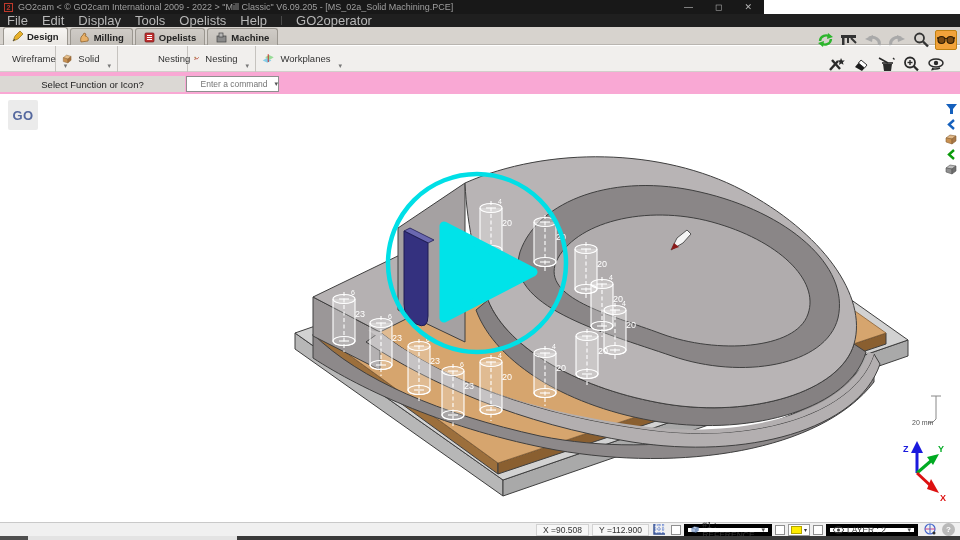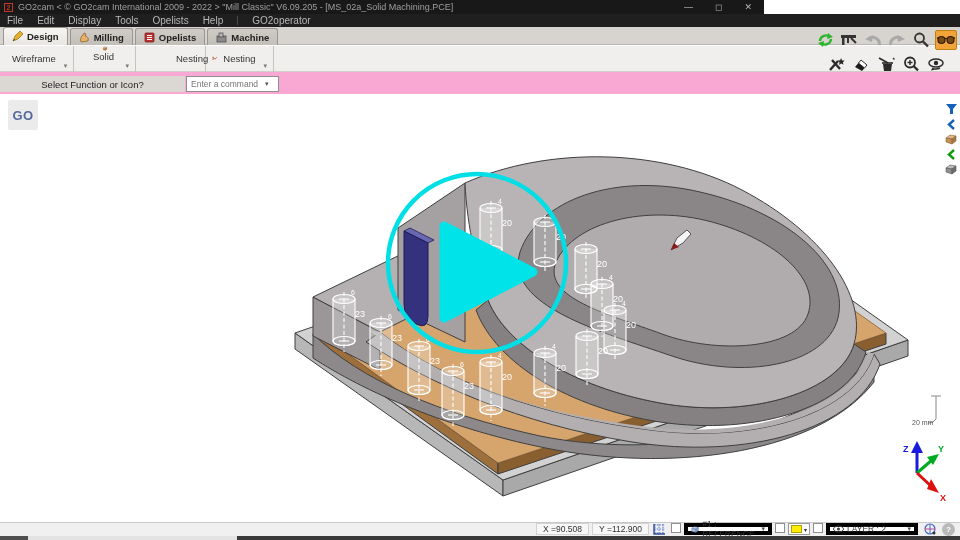--- a/index.html
+++ b/index.html
@@ -8,21 +8,21 @@
 
   
   .titlebar { position:absolute; top:0; left:0; width:764px; height:14px; background:#181818; display:flex; align-items:center; padding:0 4px; }
   .app-icon { width:9px; height:9px; border:1px solid #c0392b; margin-right:5px; display:flex; align-items:center; justify-content:center; color:#c0392b; font-size:7px; font-weight:bold; line-height:1; }
   .title-text { color:#9f9f9f; font-size:9px; white-space:nowrap; overflow:hidden; }
   .win-controls { margin-left:auto; display:flex; gap:22px; padding-right:8px; }
   .win-btn { color:#b5b5b5; font-size:9px; line-height:14px; cursor:default; }
 
   
   .menubar { position:absolute; top:14px; left:0; width:960px; height:13px; background:#1f1f1f; display:flex; align-items:center; gap:14px; padding-left:7px; }
-  .menu-item { color:#b8b8b8; font-size:10px; }
+  .menu-item { color:#b8b8b8; font-size:13px; }
   .menu-sep { width:1px; height:9px; background:#4a4a4a; }
 
   
   .tabrow { position:absolute; top:27px; left:0; width:960px; height:18px; background:#d7d3ce; border-bottom:1px solid #b9b5b0; }
   .tabs { display:flex; height:18px; padding-left:3px;align-items:flex-end; }
   .tab { display:flex; align-items:center; gap:4px; padding:0 8px; font-size:9.5px; font-weight:bold; color:#222; border:1px solid #9a968f; border-bottom:none; border-radius:3px 3px 0 0; background:linear-gradient(#cfcbc6,#c2beb8); margin-right:2px; height:17px; margin-top:13px; }
   .tab.active { background:linear-gradient(#f7f5f2,#e9e6e2); height:18px; margin-top:0; }
   .tab svg { flex:0 0 auto; }
 
   
@@ -33,32 +33,32 @@
 
   
   .tr-icons1 { position:absolute; top:30px; right:3px; display:flex; align-items:center; gap:4px; }
   .tr-icons2 { position:absolute; top:55px; right:14px; display:flex; align-items:center; gap:5px; }
   .icon-btn { width:20px; height:18px; display:flex; align-items:center; justify-content:center; }
   .icon-btn.sel { background:#f2a33a; border:1px solid #bf8012; border-radius:2px; width:22px; height:20px; }
 
   
   .cmdrow { position:absolute; top:72px; left:0; width:960px; height:22px; background:#f9a8d4; }
   .cmd-prompt { position:absolute; top:4px; left:0; width:185px; height:16px; background:#dbd8d4; color:#222; font-size:9.5px; display:flex; align-items:center; justify-content:center; }
-  .cmd-box { position:absolute; top:4px; left:186px; width:93px; height:16px; border:1px solid #8f8f8f; background:#fff; display:flex; align-items:center; }
+  .cmd-box { position:absolute; top:4px; left:186px; width:93px; height:16px; border:1px solid #8f8f8f; background:#fff; display:flex; align-items:center;justify-content:flex-end; }
   .cmd-box input { border:none; outline:none; width:78px; font-size:8.5px; color:#888; padding-left:4px; font-family:"Liberation Sans",sans-serif; background:transparent; }
   .cmd-box .chev { font-size:7px; color:#555; }
 
   
   .viewport { position:absolute; top:94px; left:0; width:960px; height:428px; background:#fff; }
   .go-logo { position:absolute; top:6px; left:8px; width:30px; height:30px; background:#ebebeb; border-radius:2px; display:flex; align-items:center; justify-content:center; font-size:13px; font-weight:bold; color:#55689e; letter-spacing:0.5px; }
   .right-tools { position:absolute; top:8px; right:1px; display:flex; flex-direction:column; gap:1px; align-items:center; }
   .rt-btn { width:16px; height:14px; display:flex; align-items:center; justify-content:center; }
 
   
-  .statusbar { position:absolute; top:522px; left:0; width:960px; height:14px; background:#f0f0f0; border-top:1px solid #c9c9c9; display:flex; justify-content:flex-end; gap:3px; padding-right:5px; font-size:8.5px; color:#333; }
+  .statusbar { position:absolute; top:522px; left:0; width:960px; height:14px; background:#f0f0f0; border-top:1px solid #c9c9c9; display:flex; align-items:center; justify-content:flex-end; gap:3px; padding-right:5px; font-size:8.5px; color:#333; }
   .coord { background:#f7f7f7; border:1px solid #d2d2d2; height:12px; line-height:11px; padding:0 6px; }
   .sb-btn { height:12px; display:flex; align-items:center; justify-content:center; border:1px solid transparent; }
   .sb-check { width:10px; height:10px; background:#fff; border:1px solid #8f8f8f; }
   .sb-select { height:12px; background:#fff; border:4px solid #000000; display:flex; align-items:center; gap:3px; padding:0 3px; }
   .sb-select .chev { margin-left:auto; font-size:7px; color:#555; }
   .swatch-wrap { display:flex; align-items:center; height:12px; border:1px solid #9a9a9a; background:#fff; padding:0 2px; gap:2px; }
   .swatch { width:11px; height:8px; background:#ffec00; border:1px solid #b3a400; }
   .help-btn { width:13px; height:13px; border-radius:50%; background:#b9b9b9; color:#fff; font-size:8px; font-weight:bold; display:flex; align-items:center; justify-content:center; }
 
   .bottom-strip { position:absolute; top:536px; left:0; width:960px; height:4px; background:#e3e3e3; }
@@ -128,29 +128,29 @@
         <svg width="11" height="11" viewBox="0 0 11 11">
             <rect x="1" y="4" width="9" height="6" fill="#8a8a8a" stroke="#444" stroke-width="0.7"></rect>
             <rect x="3" y="1" width="4" height="4" fill="#b5b5b5" stroke="#444" stroke-width="0.7"></rect>
           </svg>
         <span>Machine</span>
       </div>
     </div>
   </div>
 
   <div class="toolbar">
-    <div class="tgroup" style="width:74px;">
+    <div class="tgroup" style="width:56px;">
       <svg width="14" height="16" viewBox="0 0 14 16">
           <path d="M1,1 L9,1 L13,5 L13,15 L1,15 Z" fill="#fdfdfd" stroke="#4a6fae" stroke-width="1.2"></path>
           <path d="M9,1 L9,5 L13,5" fill="none" stroke="#4a6fae" stroke-width="1"></path>
         </svg>
       <span class="tlabel">Wireframe</span>
       <span class="chev">▾</span>
     </div>
-    <div class="tgroup" style="width:62px;flex-direction:column;">
+    <div class="tgroup" style="width:62px;">
       <svg width="16" height="16" viewBox="0 0 16 16">
           <polygon points="2,6 7,2 14,4 9,8" fill="#e8c08c" stroke="#8a6134" stroke-width="0.7"></polygon>
           <polygon points="2,6 9,8 9,14 2,12" fill="#c89050" stroke="#8a6134" stroke-width="0.7"></polygon>
           <polygon points="9,8 14,4 14,10 9,14" fill="#a87038" stroke="#8a6134" stroke-width="0.7"></polygon>
         </svg>
       <span class="tlabel">Solid</span>
       <span class="chev">▾</span>
     </div>
     <div class="tgroup" style="width:70px;gap:28px;">
       <svg width="16" height="15" viewBox="0 0 16 15">
@@ -159,20 +159,29 @@
           <rect x="8" y="8" width="5" height="3" fill="#f0c080"></rect>
         </svg>
       <span class="tlabel">Nesting</span>
     </div>
     <div class="tgroup" style="width:68px;">
       <svg width="16" height="15" viewBox="0 0 16 15">
           <path d="M2,12 C5,2 9,14 14,4" fill="none" stroke="#b03020" stroke-width="2.4"></path>
           <rect x="2" y="3" width="4" height="3" fill="#d8a070" stroke="#8a5a20" stroke-width="0.6"></rect>
         </svg>
       <span class="tlabel">Nesting</span>
+      <span class="chev">▾</span>
+    </div>
+    <div class="tgroup" style="width:92px; border-right:none;">
+      <svg width="16" height="15" viewBox="0 0 16 15">
+          <polygon points="1,10 6,7 12,10 7,13" fill="#70c8e8" opacity="0.85"></polygon>
+          <polygon points="4,6 9,3 15,6 10,9" fill="#88d888" opacity="0.85"></polygon>
+          <line x1="8" y1="2" x2="8" y2="12" stroke="#cc2222" stroke-width="1.2"></line>
+        </svg>
+      <span class="tlabel">Workplanes</span>
       <span class="chev">▾</span>
     </div>
   </div>
 
   <div class="tr-icons1">
     <div class="icon-btn">
       <svg width="17" height="16" viewBox="0 0 17 16">
           <path d="M3,9 A6,6 0 0 1 13,5" fill="none" stroke="#2db52d" stroke-width="2.4"></path>
           <polygon points="11,1 16,5 10,7" fill="#2db52d"></polygon>
           <path d="M14,7 A6,6 0 0 1 4,11" fill="none" stroke="#2db52d" stroke-width="2.4"></path>

